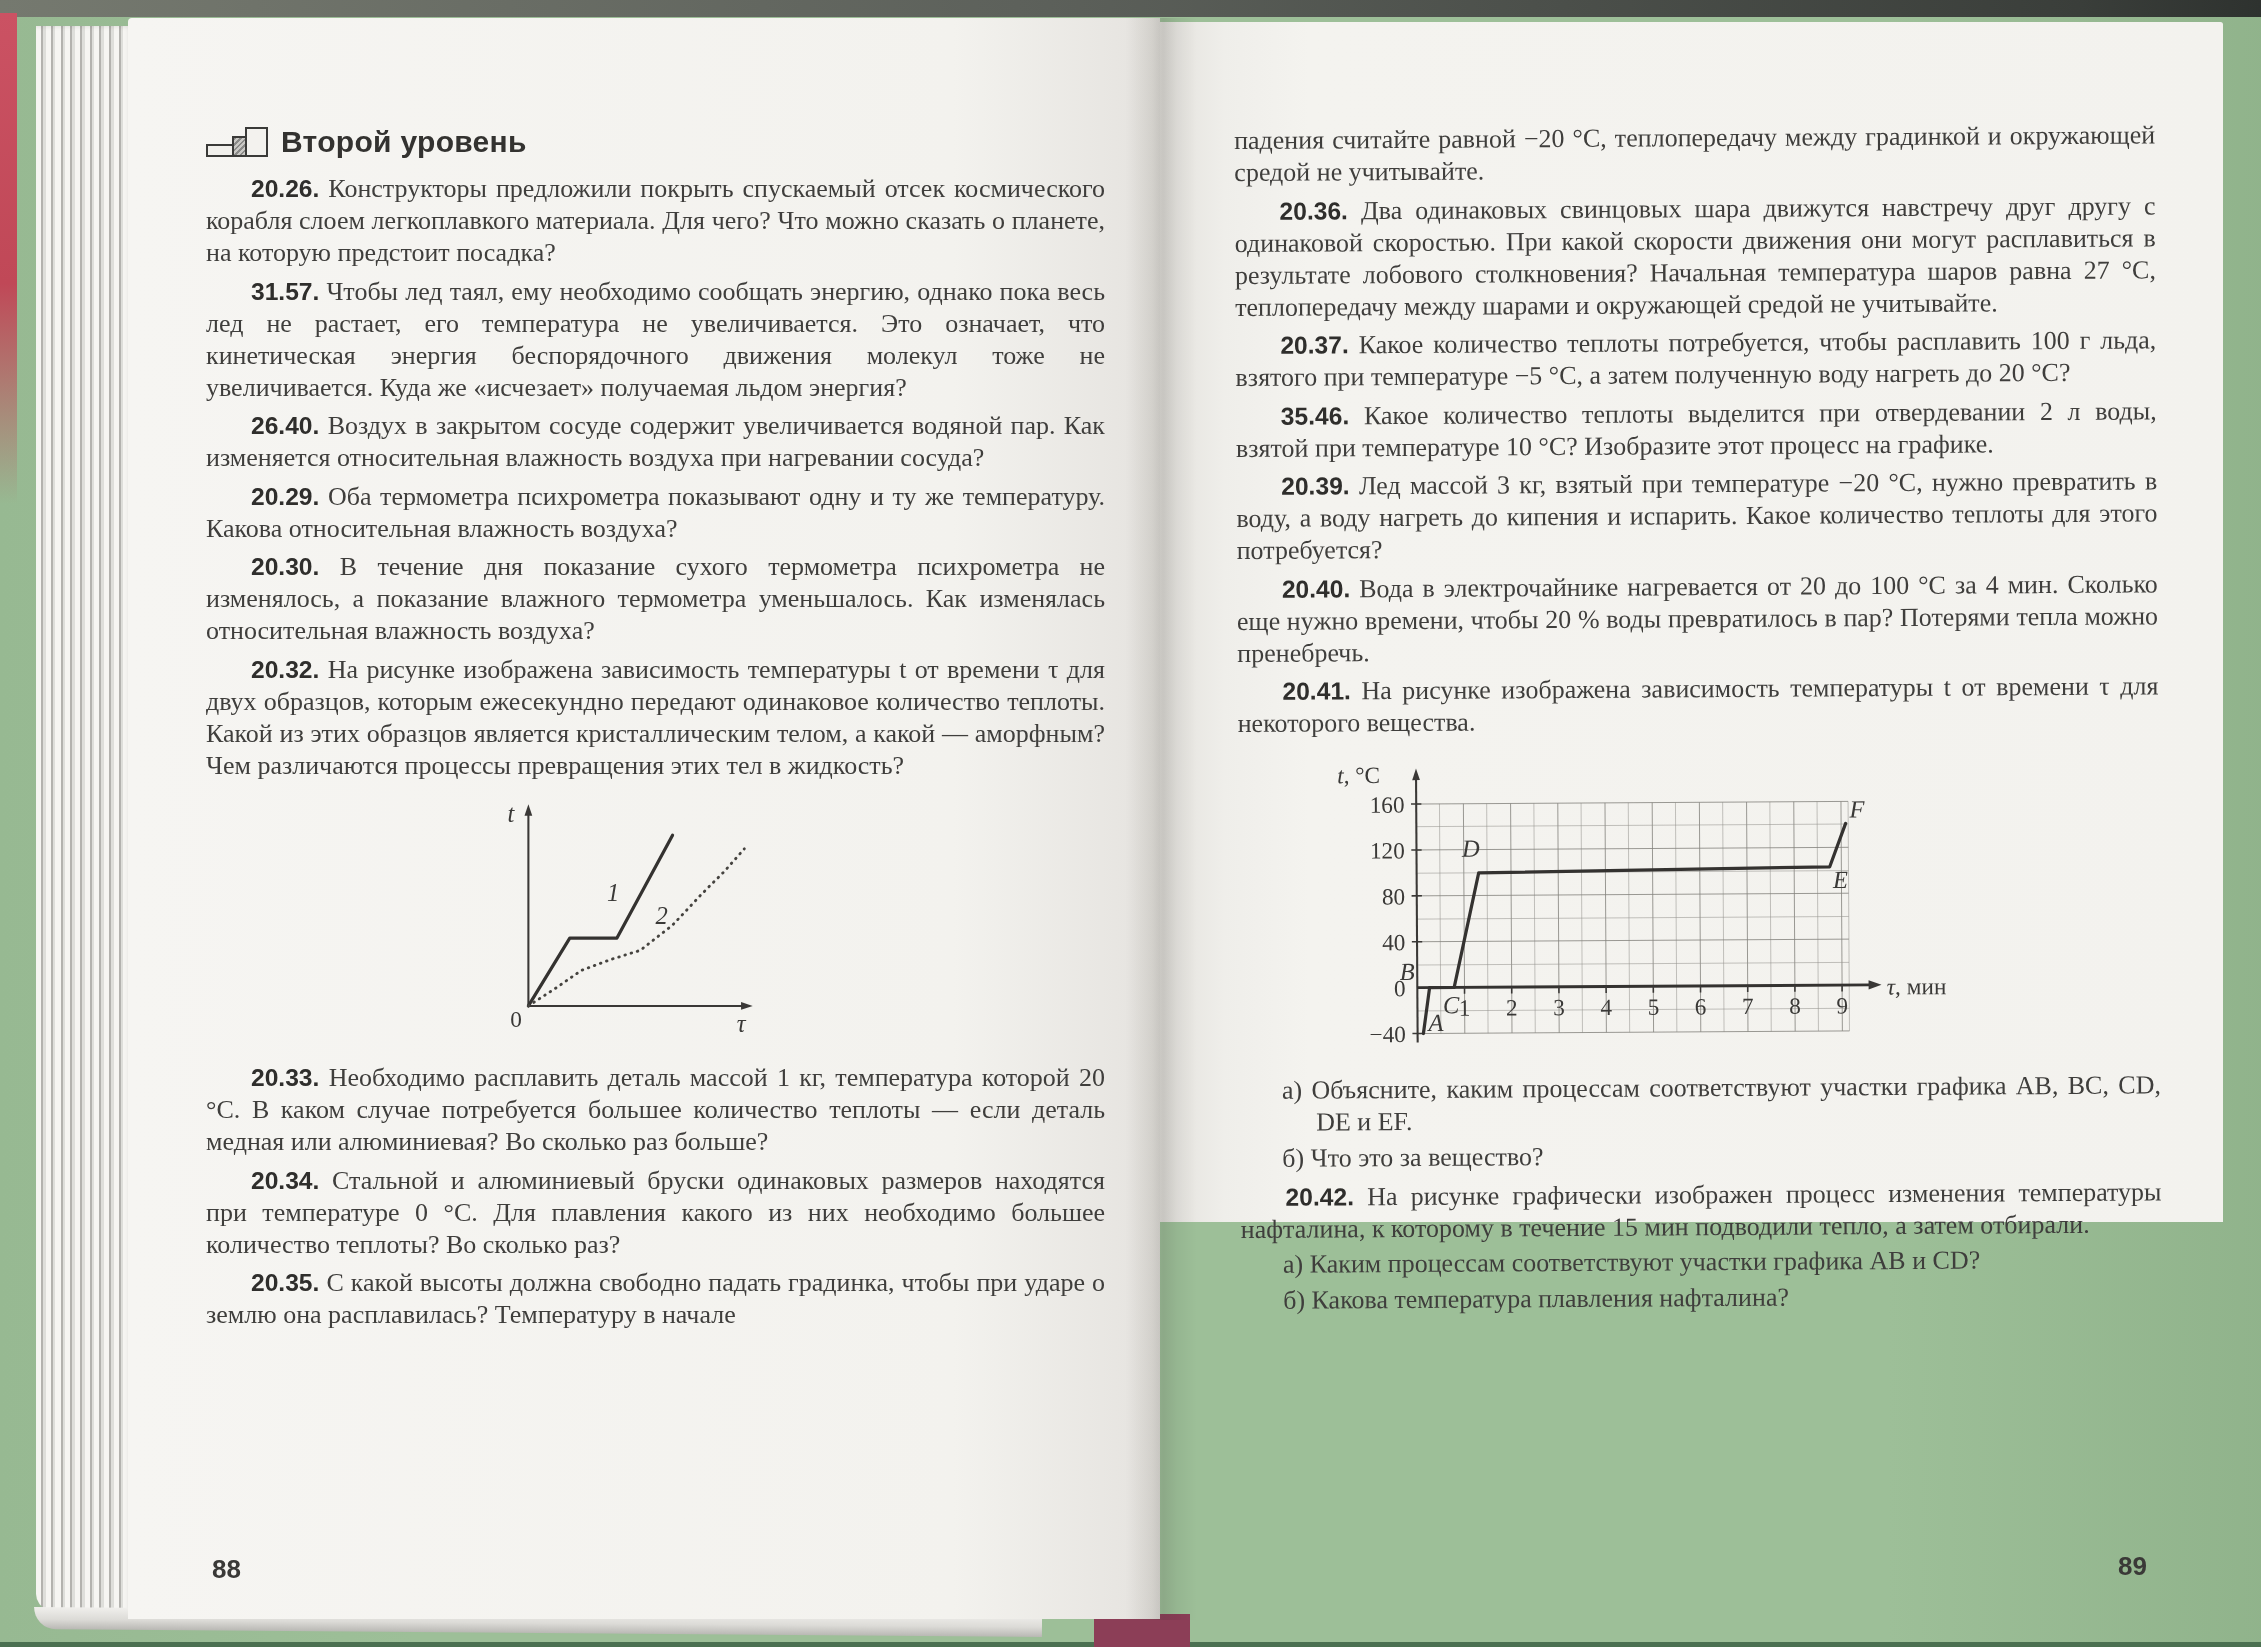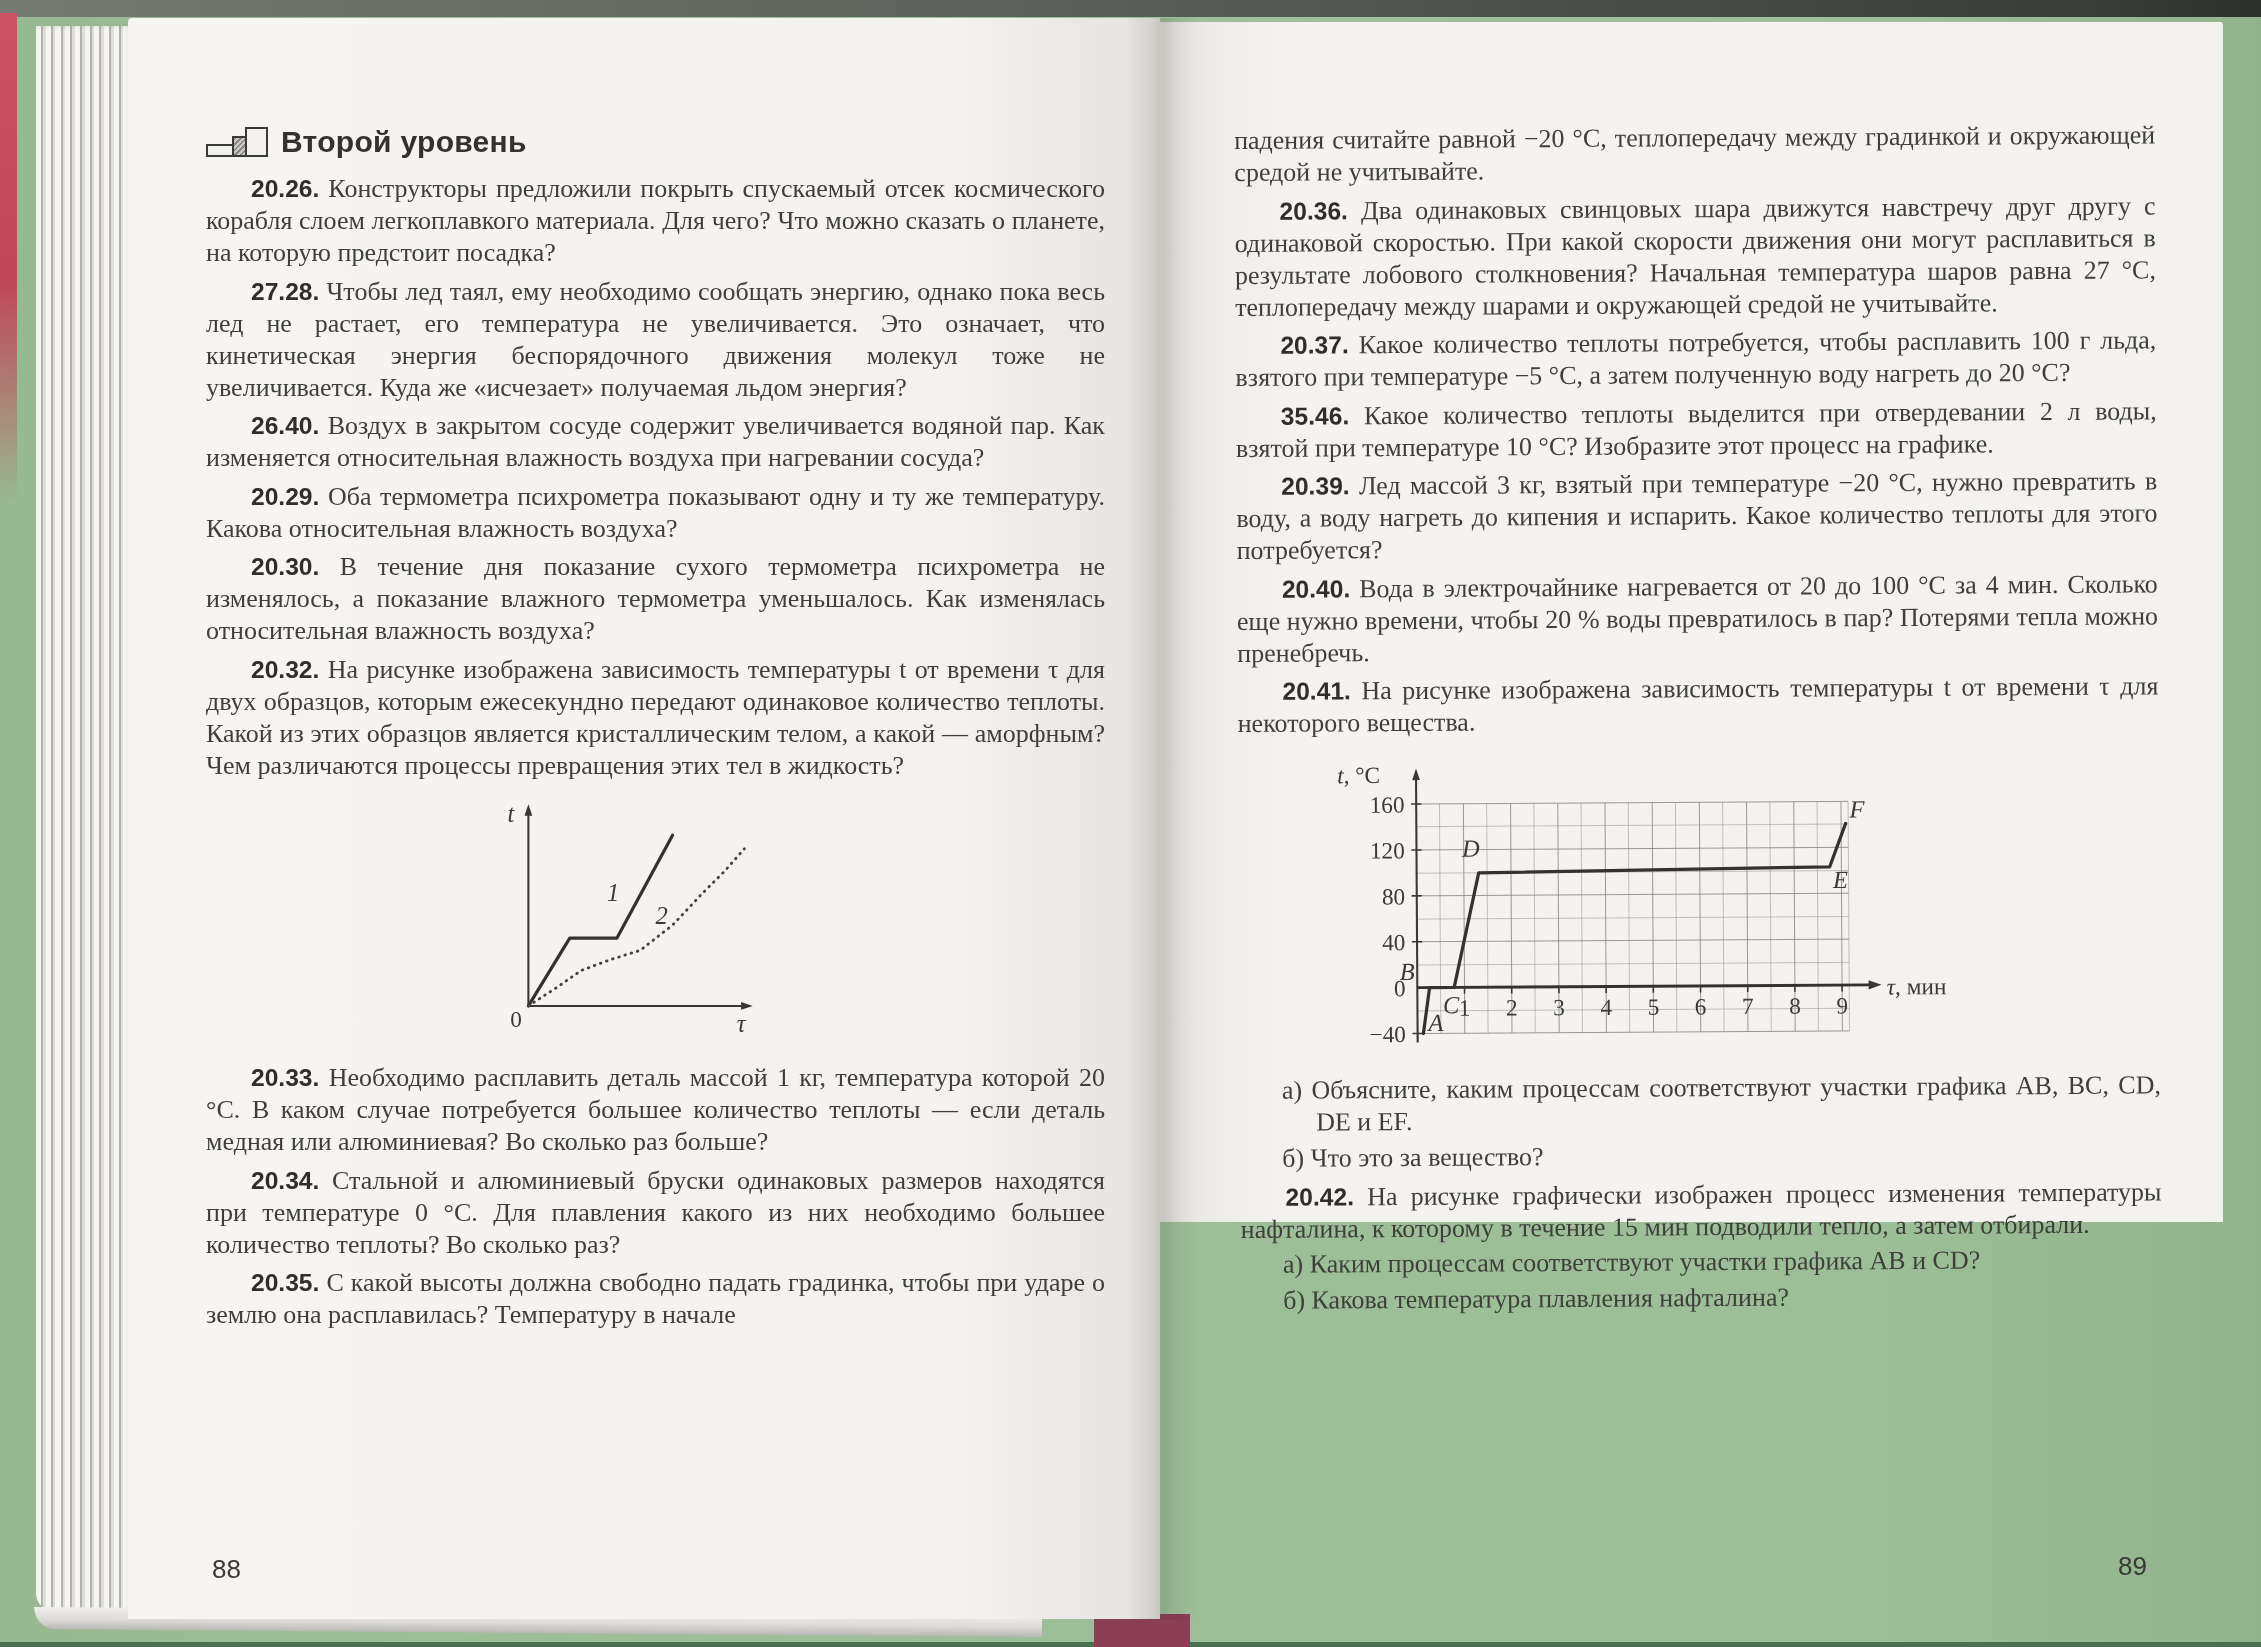--- a/index.html
+++ b/index.html
@@ -41,21 +41,21 @@
 
   
   .content{position:absolute;color:#3f3e3c;font-size:26px;line-height:32px;text-align:justify;}
   .content-left{left:78px;top:107px;width:899px;}
   .content-right{left:74px;top:103px;width:921px;transform:rotate(-0.35deg);transform-origin:left top;}
   p.prob{margin:6.5px 0 0 0;text-indent:45px;}
   p.cont{margin:0;text-indent:0;}
   .num{font-family:"Liberation Sans","DejaVu Sans",sans-serif;font-weight:bold;font-size:24.6px;color:#2f2e2c;}
   .item{margin:3.9px 0 0 76px;text-indent:-34px;}
   .pagenum{position:absolute;font-family:"Liberation Sans","DejaVu Sans",sans-serif;
-           font-weight:normal;font-size:26px;color:#3a3937;}
+           font-weight:bold;font-size:26px;color:#3a3937;}
   .pn-left{left:84px;top:1536px;}
   .pn-right{right:76px;top:1529px;}
 
   
   .sec-head{display:flex;align-items:center;margin:0 0 14.2px 0;}
   .lvl-icon{position:relative;width:62px;height:34px;flex:0 0 auto;margin-right:13px;}
   .lvl-icon i{position:absolute;display:block;border:2.6px solid #3a3a38;box-sizing:border-box;}
   .lvl-icon .s1{left:0;bottom:1.9px;width:30px;height:13px;background:#f1f0ec;}
   .lvl-icon .s2{left:26px;bottom:1.9px;width:18px;height:20.7px;
                 background:repeating-linear-gradient(135deg,#8a8a88 0 1.9px,#c9c8c4 1.9px 3.9px);}
@@ -100,21 +100,21 @@
       <div class="sec-head">
         <span class="lvl-icon">
           <i class="s1"></i>
           <i class="s2"></i>
           <i class="s3"></i>
         </span>
         <h2 class="sec-title">Второй уровень</h2>
       </div>
 
       <p class="prob"><b class="num">20.26.</b><span> Конструкторы предложили покрыть спускаемый отсек космического корабля слоем легкоплавкого материала. Для чего? Что можно сказать о планете, на которую предстоит посадка?</span></p>
-      <p class="prob"><b class="num">27.28.</b><span> Чтобы лед таял, ему необходимо сообщать энергию, однако пока весь лед не растает, его температура не увеличивается. Это означает, что кинетическая энергия беспорядочного движения молекул тоже не увеличивается. Куда же «исчезает» получаемая льдом энергия?</span></p>
+      <p class="prob"><b class="num">31.57.</b><span> Чтобы лед таял, ему необходимо сообщать энергию, однако пока весь лед не растает, его температура не увеличивается. Это означает, что кинетическая энергия беспорядочного движения молекул тоже не увеличивается. Куда же «исчезает» получаемая льдом энергия?</span></p>
       <p class="prob"><b class="num">26.40.</b><span> Воздух в закрытом сосуде содержит увеличивается водяной пар. Как изменяется относительная влажность воздуха при нагревании сосуда?</span></p>
       <p class="prob"><b class="num">20.29.</b><span> Оба термометра психрометра показывают одну и ту же температуру. Какова относительная влажность воздуха?</span></p>
       <p class="prob"><b class="num">20.30.</b><span> В течение дня показание сухого термометра психрометра не изменялось, а показание влажного термометра уменьшалось. Как изменялась относительная влажность воздуха?</span></p>
       <p class="prob"><b class="num">20.32.</b><span> На рисунке изображена зависимость температуры t от времени τ для двух образцов, которым ежесекундно передают одинаковое количество теплоты. Какой из этих образцов является кристаллическим телом, а какой — аморфным? Чем различаются процессы превращения этих тел в жидкость?</span></p>
 
       <div class="fig1">
         <svg width="278" height="249" viewBox="0 0 430 385" style="font-size:40px">
 
           <line class="ax" x1="47" y1="320" x2="47" y2="22"></line>
           <polygon points="47,8 41,26 53,26" fill="#3a3836"></polygon>

